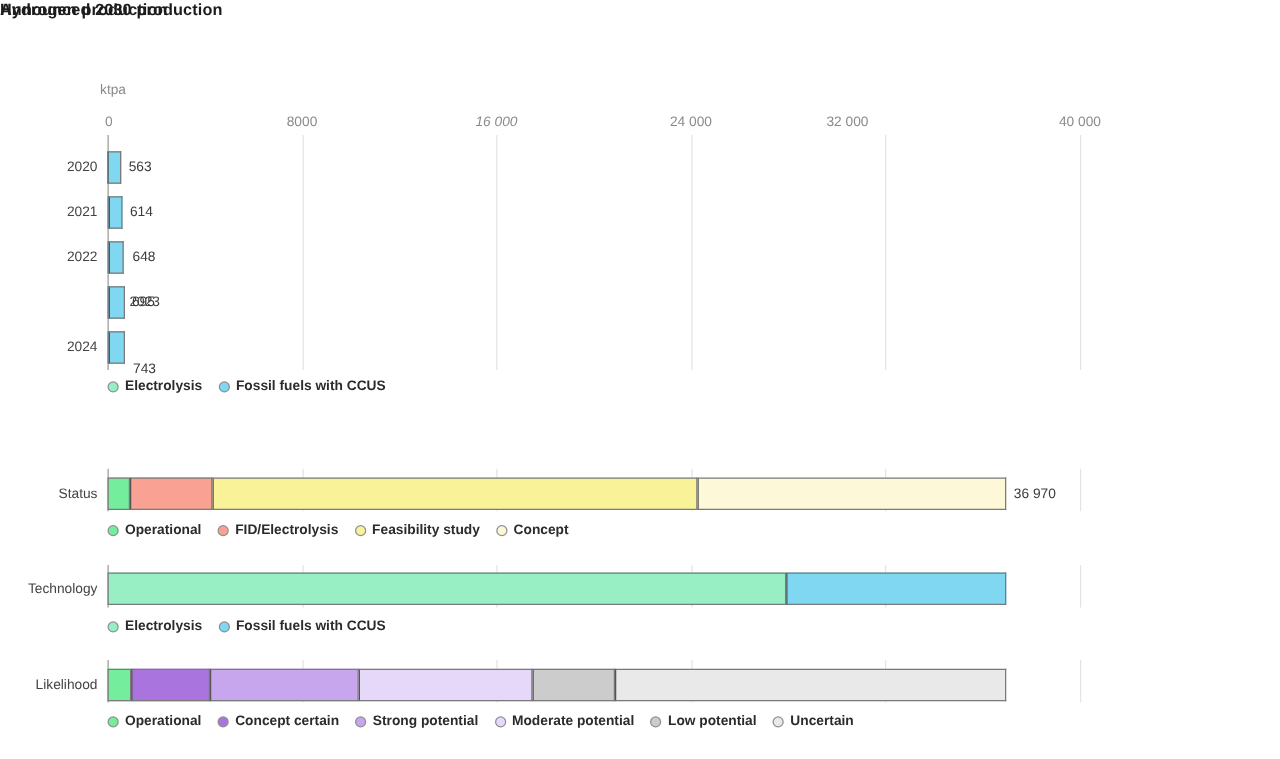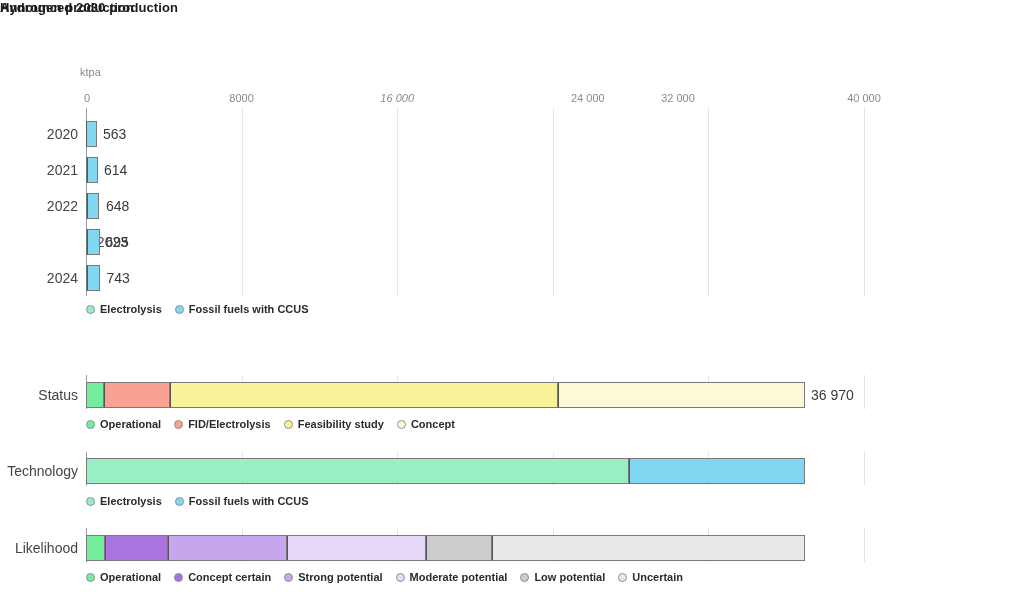--- a/index.html
+++ b/index.html
@@ -52,42 +52,42 @@
   }
   .axis-line {
     position: absolute;
     width: 1px;
     background: #9b9b9b;
   }
 
   
   .cat-label {
     position: absolute;
-    font-size: 14px;
+    font-size: 11px;
     color: #444444;
     text-align: right;
     white-space: nowrap;
     transform: translateY(-50%);
   }
   .bar-row {
     position: absolute;
     height: 26px;
     transform: translateY(-50%);
   }
   .seg {
     position: absolute;
     top: 0;
     height: 26px;
     box-sizing: border-box;
     border: 1px solid #7a7a7a;
   }
   .seg + .seg { border-left: 1px solid #555555; }
   .bar-value {
     position: absolute;
-    font-size: 14px;
+    font-size: 11px;
     color: #3a3a3a;
     white-space: nowrap;
     transform: translateY(-50%);
   }
 
   
   .legend {
     position: absolute;
     display: flex;
     align-items: center;
@@ -115,21 +115,21 @@
 <body>
 
 <div class="section-title">Hydrogen production</div>
 
 <div class="axis-unit">ktpa</div>
 
 <div id="axis-ticks">
     <div class="tick-label first" style="left: 84px;">0</div>
     <div class="tick-label" style="left: 241.6px;">8000</div>
     <div class="tick-label" style="left: 397.2px; font-style: italic;">16 000</div>
-    <div class="tick-label" style="left: 552.8px; margin-left: 35px;">24 000</div>
+    <div class="tick-label" style="left: 552.8px;">24 000</div>
     <div class="tick-label" style="left: 678px;">32 000</div>
     <div class="tick-label" style="left: 864px;">40 000</div>
   </div>
 <div id="gridlines-top">
     <div class="gridline" style="left: 241.6px; top: 108px; height: 188px;"></div>
     <div class="gridline" style="left: 397.2px; top: 108px; height: 188px;"></div>
     <div class="gridline" style="left: 552.8px; top: 108px; height: 188px;"></div>
     <div class="gridline" style="left: 708.4px; top: 108px; height: 188px;"></div>
     <div class="gridline" style="left: 864px; top: 108px; height: 188px;"></div>
     <div class="axis-line" style="left: 86px; top: 108px; height: 188px;"></div>
@@ -157,21 +157,21 @@
     <div class="bar-row" style="left: 86px; top: 242px; height: 26px; width: 13.5177px;">
       <div class="seg" style="left: 0px; width: 1.06975px; height: 26px; background: rgb(151, 239, 195);"></div>
       <div class="seg" style="left: 1.06975px; width: 12.448px; height: 26px; background: rgb(127, 215, 242);"></div>
     </div>
     <div class="bar-value" style="left: 105.518px; top: 242px;">695</div>
     <div class="cat-label" style="top: 278px; right: 946px;">2024</div>
     <div class="bar-row" style="left: 86px; top: 278px; height: 26px; width: 14.4513px;">
       <div class="seg" style="left: 0px; width: 1.45875px; height: 26px; background: rgb(151, 239, 195);"></div>
       <div class="seg" style="left: 1.45875px; width: 12.9926px; height: 26px; background: rgb(127, 215, 242);"></div>
     </div>
-    <div class="bar-value" style="left: 106.451px; top: 278px; text-align: center;">743</div>
+    <div class="bar-value" style="left: 106.451px; top: 295px; text-align: center;">743</div>
   </div>
 
 <div class="legend" id="legend-top" style="left:86px; top:303px;">
     <div class="legend-item">
       <span class="legend-dot" style="background: rgb(151, 239, 195);"></span>
       <span>Electrolysis</span>
     </div>
     <div class="legend-item">
       <span class="legend-dot" style="background: rgb(127, 215, 242);"></span>
       <span>Fossil fuels with CCUS</span>

